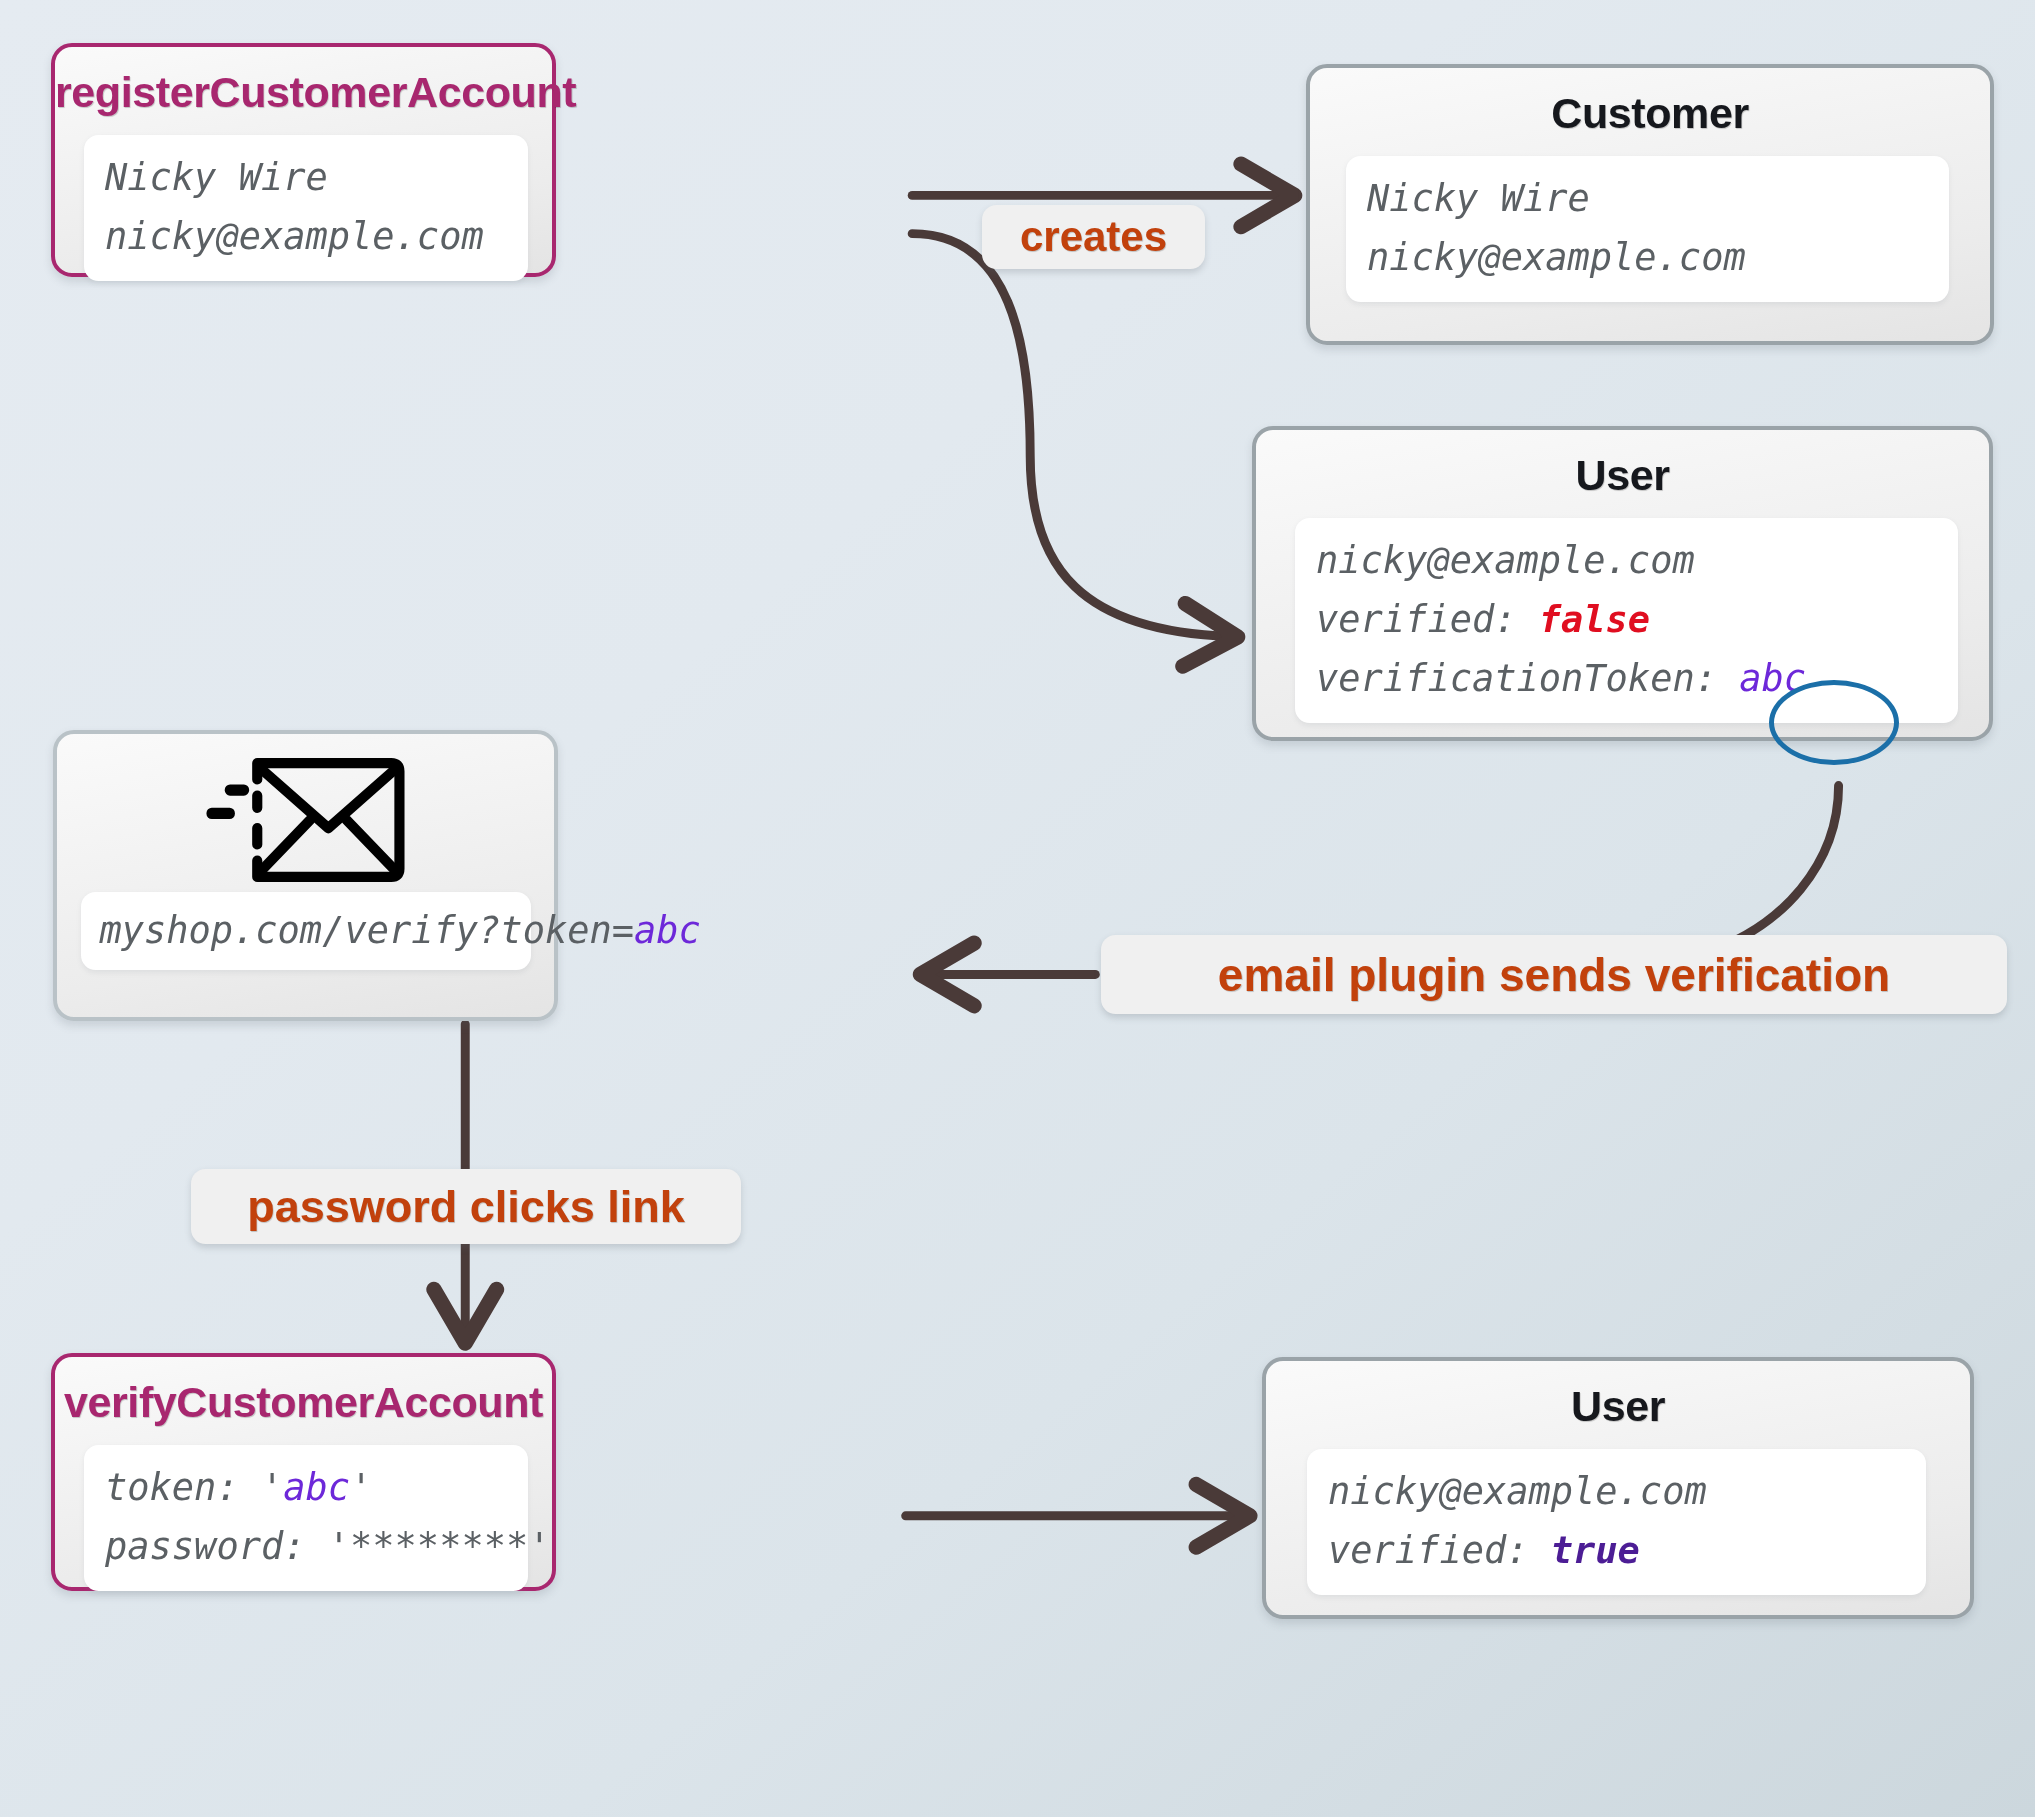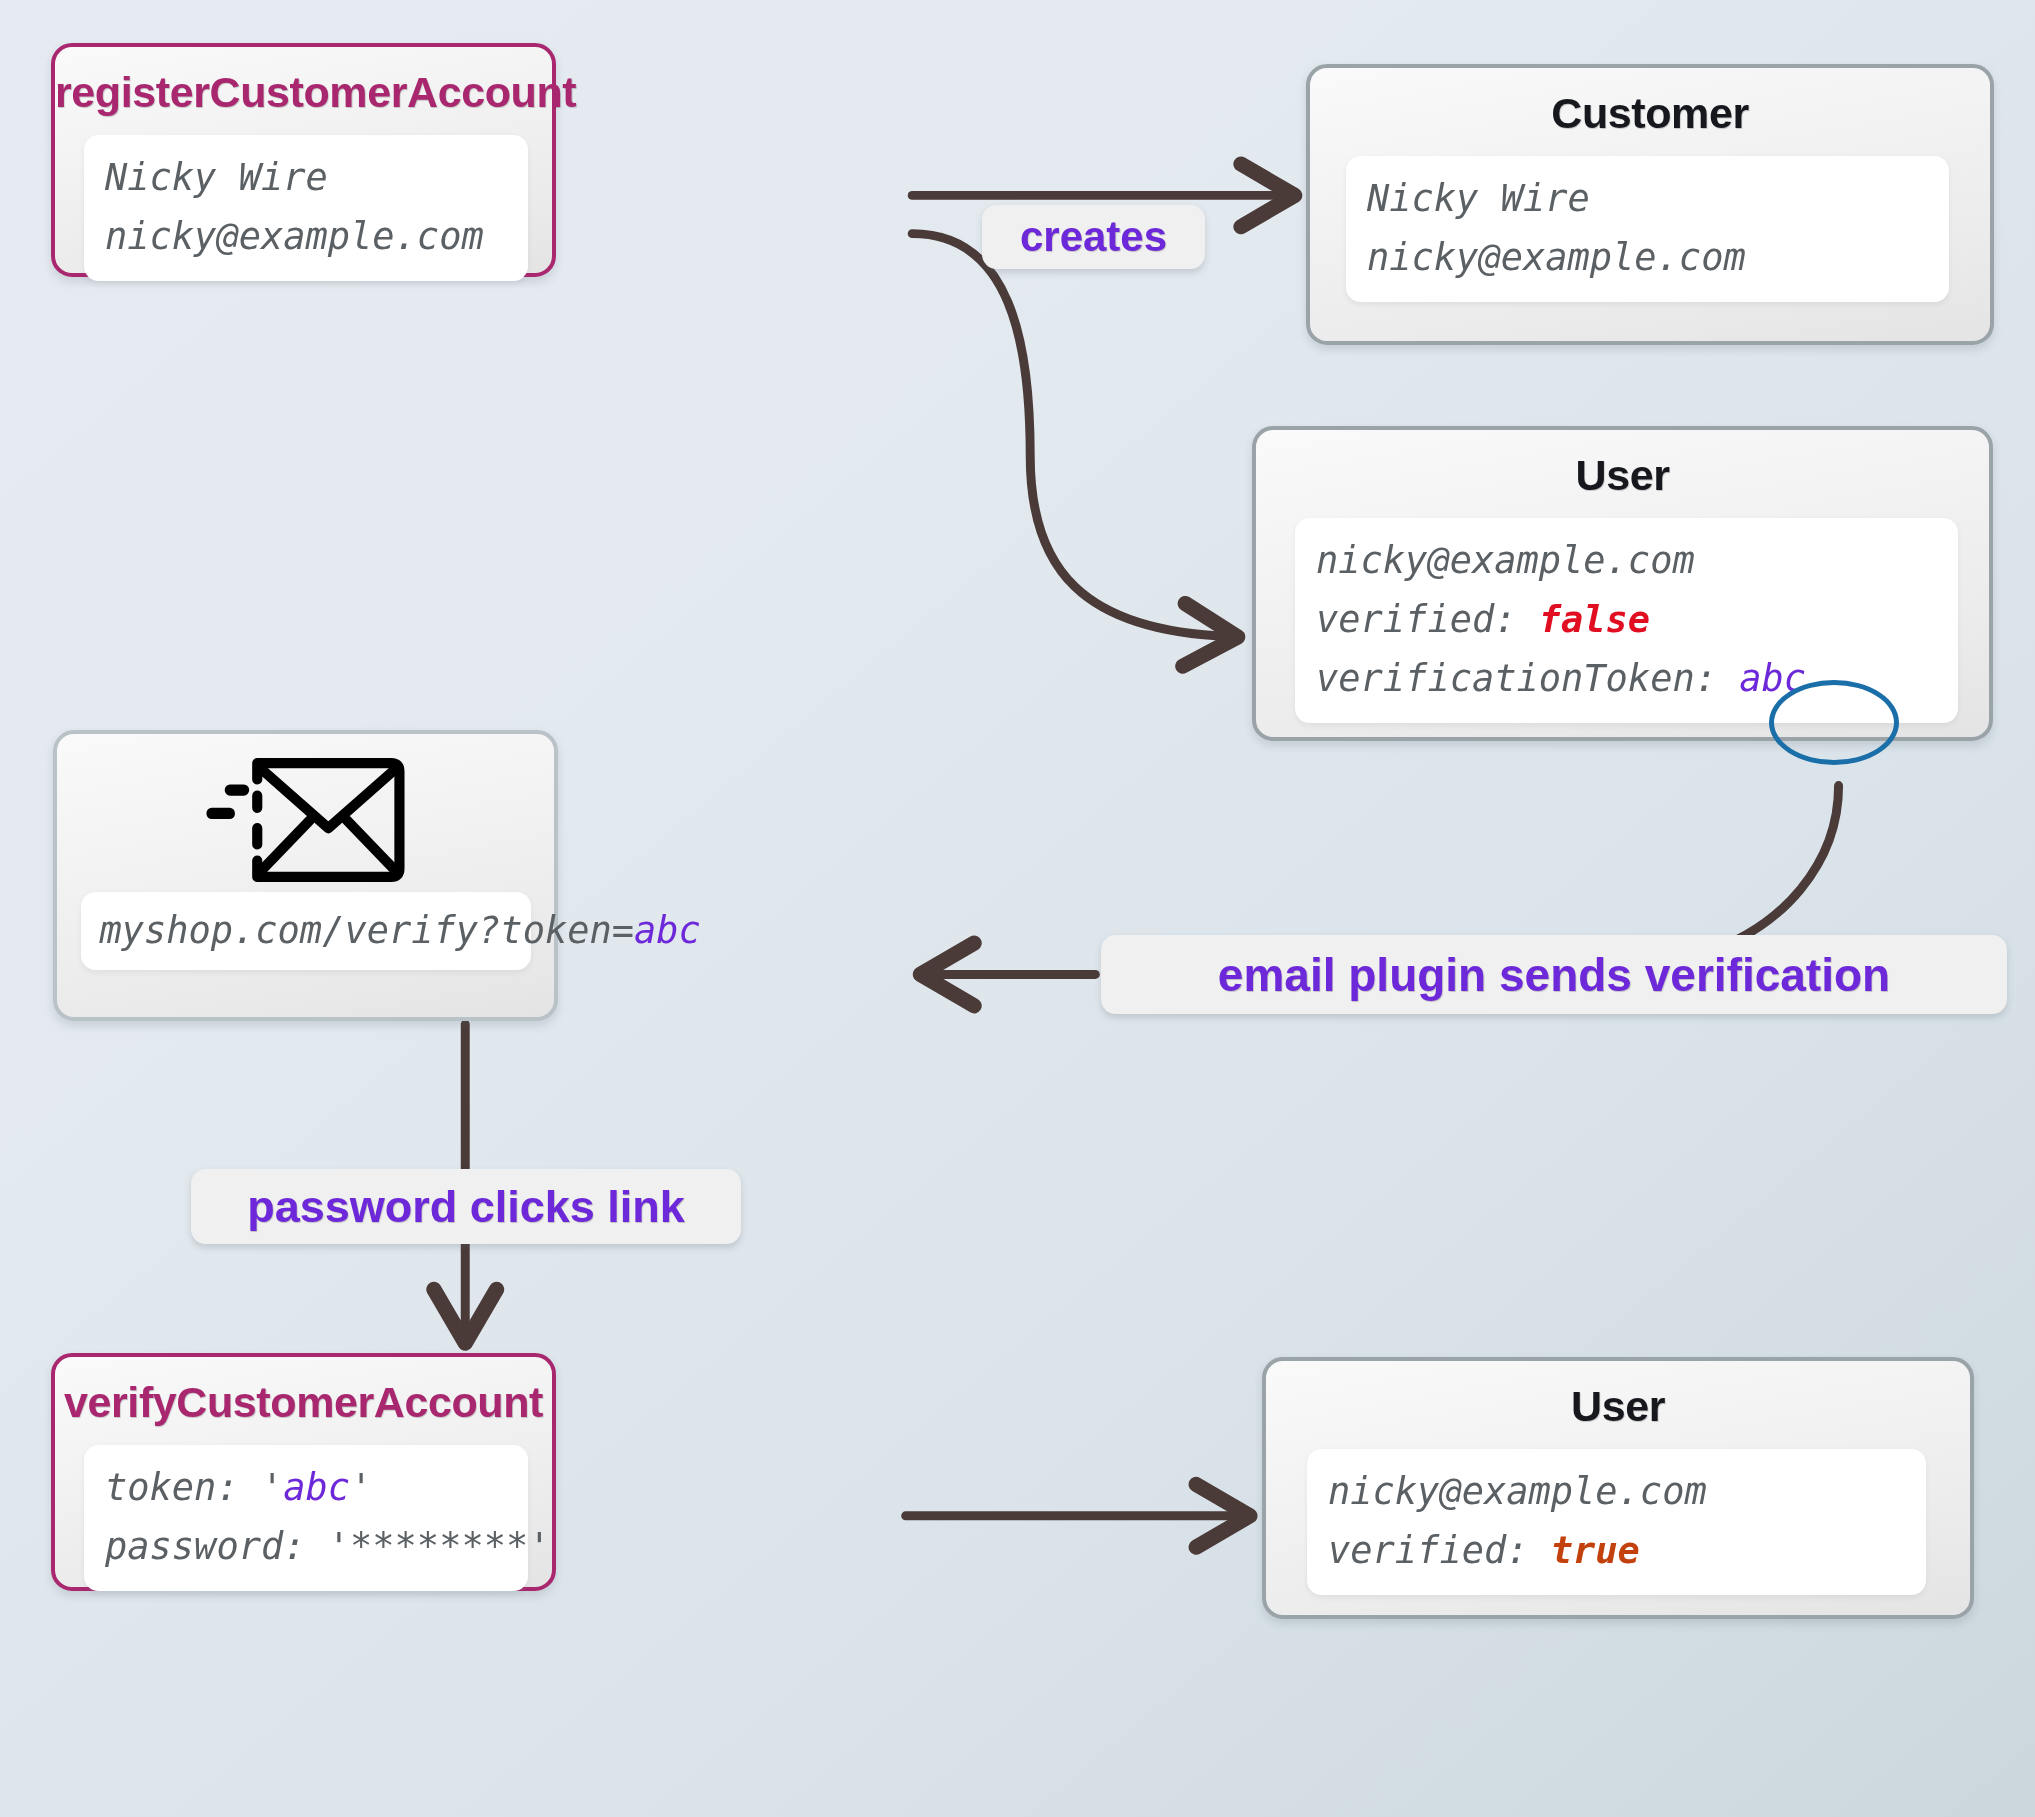--- a/index.html
+++ b/index.html
@@ -59,21 +59,21 @@
   .code-line {
     font-family: "DejaVu Sans Mono", "Liberation Mono", monospace;
     font-size: 37px;
     line-height: 1.25;
     color: #5b6064;
     white-space: pre;
     font-style: italic;
   }
   .code-line + .code-line { margin-top: 13px; }
   .val-false { color: #e00e20; font-weight: bold; }
-  .val-true  { color: #c2410c; font-weight: bold; }
+  .val-true  { color: #4c1d95; font-weight: bold; }
   .val-token { color: #6d28d9; }
 
   
   #register-node { left: 51px;  top: 43px;   width: 505px; height: 234px; }
   #customer-node { left: 1306px; top: 64px;  width: 688px; height: 281px; }
   #user-pending-node { left: 1252px; top: 426px; width: 741px; height: 315px; }
   #email-node   { left: 53px;  top: 730px;  width: 505px; height: 291px; }
   #verify-node  { left: 51px;  top: 1353px; width: 505px; height: 238px; }
   #user-verified-node { left: 1262px; top: 1357px; width: 712px; height: 262px; }
 
@@ -105,21 +105,21 @@
     box-sizing: border-box;
     pointer-events: none;
   }
 
   
   .edge-label {
     position: absolute;
     background: #f0f0f0;
     border-radius: 14.7px;
     font-weight: bold;
-    color: #6d28d9;
+    color: #c2410c;
     text-shadow: 0.8px 0.8px 0.8px rgba(0,0,0,0.20);
     box-shadow: 0 3.3px 6.5px rgba(90,100,110,0.22);
     display: flex;
     align-items: center;
     justify-content: center;
     white-space: nowrap;
   }
   #label-creates {
     left: 982px; top: 205px; width: 223px; height: 64px;
     font-size: 42px;

